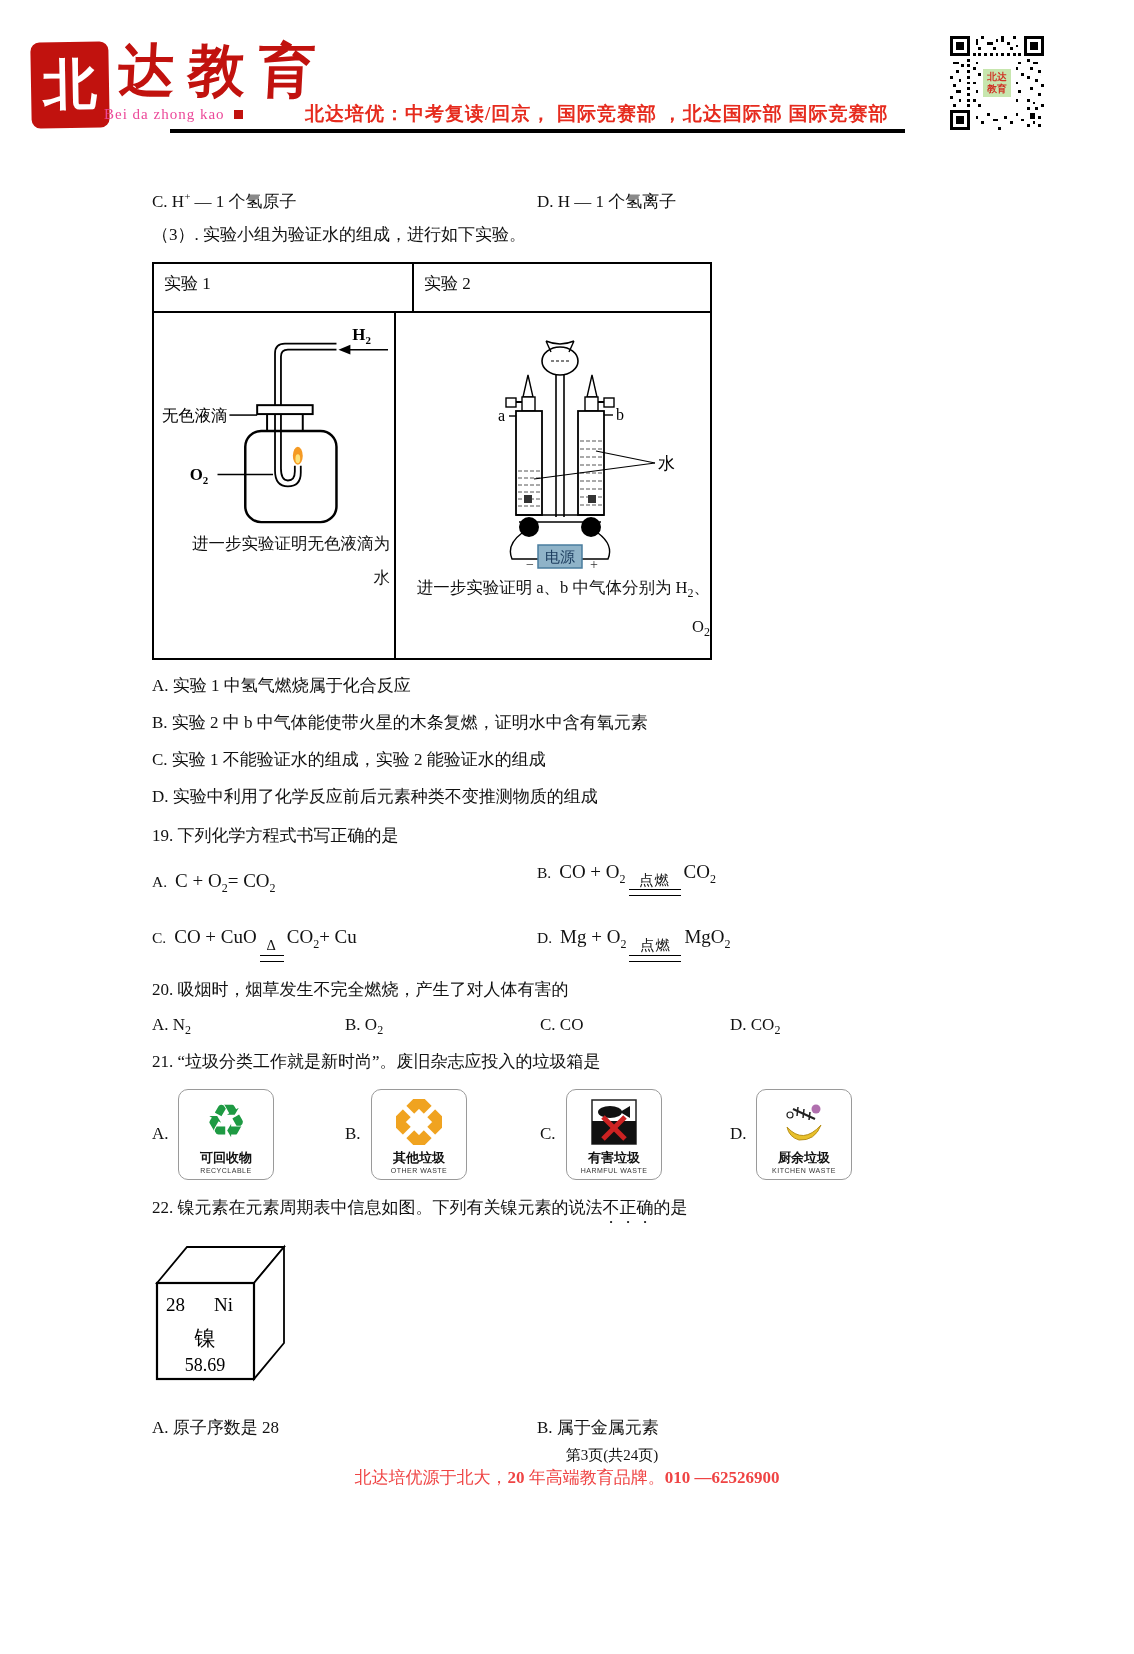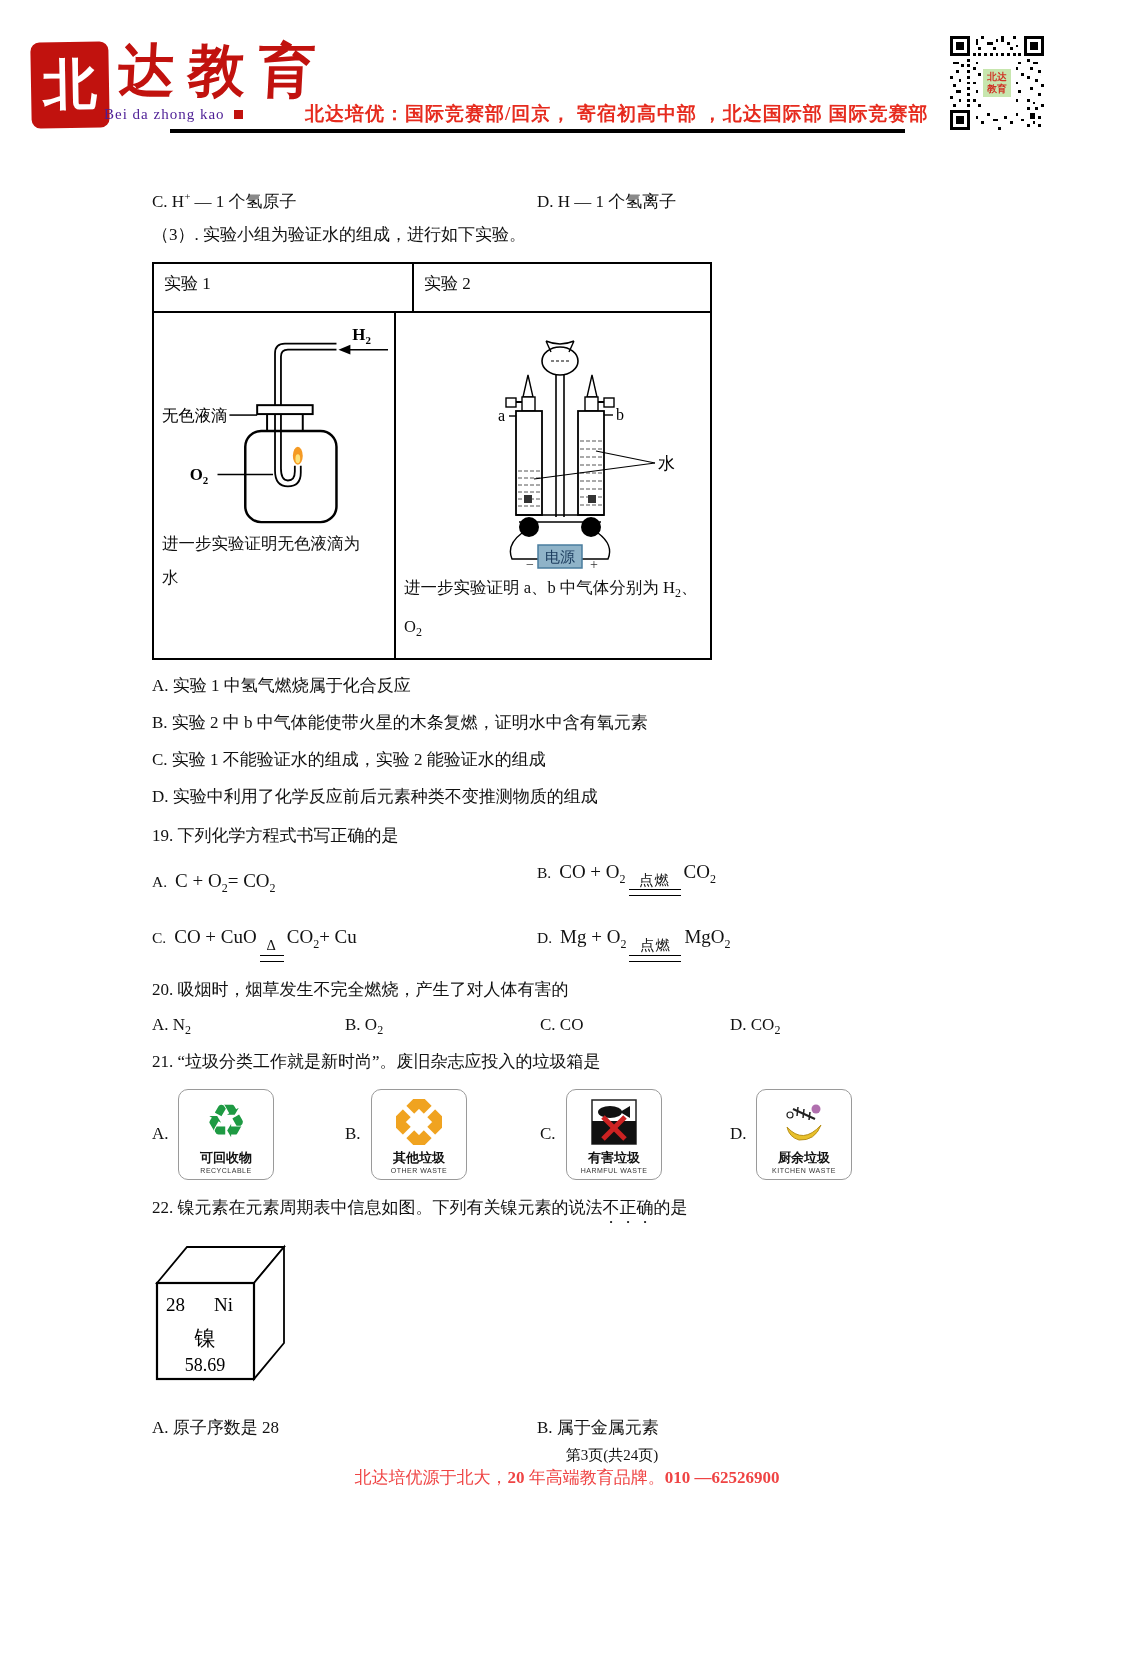--- a/index.html
+++ b/index.html
@@ -6,21 +6,21 @@
   .page{position:relative;width:1134px;height:1654px;margin:0 auto;background:#fff;
         font-family:"Liberation Serif","DejaVu Serif",serif;color:#111;overflow:hidden;}
 
   
   .seal{position:absolute;left:33px;top:44px;width:74px;height:82px;background:#c1120e;
         border-radius:7px;transform:rotate(-1deg);display:flex;align-items:center;justify-content:center;
         box-shadow:0 0 0 2px #c1120e;}
   .seal span{color:#fff;font-size:54px;font-weight:bold;line-height:1;}
   .brand-cn{position:absolute;left:118px;top:42px;font-size:57px;font-weight:bold;color:#c1120e;
         letter-spacing:13px;line-height:1;transform:skewX(-3deg);}
-  .brand-sub{position:absolute;left:104px;top:106px;font-size:15px;color:#4c1d95;letter-spacing:1px;}
+  .brand-sub{position:absolute;left:104px;top:106px;font-size:15px;color:#ec4899;letter-spacing:1px;}
   .red-sq{display:inline-block;width:9px;height:9px;background:#c1120e;margin-left:9px;}
   .tagline{position:absolute;left:305px;top:101px;font-size:19px;font-weight:bold;color:#e62b1e;letter-spacing:1px;}
   .header-rule{position:absolute;left:170px;top:129px;width:735px;height:4px;background:#000;}
   .qr{position:absolute;left:950px;top:36px;width:94px;height:94px;}
 
   
   .content{position:absolute;left:152px;top:190px;width:650px;font-size:17px;}
   .two-col{display:flex;}
   .tc-left{width:385px;flex:none;}
   .tc-right{flex:1;}
@@ -28,21 +28,21 @@
   .intro{margin-top:10px;}
 
   
   .qtable{margin-top:16px;width:556px;border:2.5px solid #000;}
   .thead{display:flex;border-bottom:2px solid #000;}
   .th1{width:240px;border-right:2px solid #000;padding:8px 8px 16px 10px;}
   .th2{flex:1;padding:8px 8px 16px 10px;}
   .tbody{display:flex;}
   .td1{width:240px;border-right:2px solid #000;padding:6px 4px 8px 8px;}
   .td2{flex:1;padding:6px 4px 8px 8px;}
-  .cap{font-size:16.5px;line-height:34px;white-space:nowrap;}
+  .cap{font-size:16.5px;line-height:34px;white-space:nowrap;text-align:right;}
   .diag{display:block;}
 
   .stem{margin-top:16px;}
   .opt{margin-top:14px;}
 
   
   .eqrow{display:flex;align-items:flex-end;justify-content:flex-end;}
   .eqrow1{margin-top:14px;}
   .eqrow2{margin-top:30px;}
   .elab{font-size:15.5px;margin-right:8px;}
@@ -84,21 +84,21 @@
 </head>
 <body>
 
 <div class="page">
 
   <div class="seal">
       <span>北</span>
     </div>
   <div class="brand-cn">达教育</div>
   <div class="brand-sub"><span>Bei da zhong kao</span><span class="red-sq"></span></div>
-  <div class="tagline">北达培优：国际竞赛部/回京，  寄宿初高中部 ，北达国际部 国际竞赛部</div>
+  <div class="tagline">北达培优：中考复读/回京，  国际竞赛部 ，北达国际部 国际竞赛部</div>
   <div class="header-rule"></div>
 
   <div class="qr">
     <svg width="94" height="94" viewBox="0 0 33 33" shape-rendering="crispEdges">
       <rect x="0" y="0" width="33" height="33" fill="#fff"></rect>
       <g fill="#000">
         <rect x="0" y="0" width="7" height="7"></rect>
           <rect x="26" y="0" width="7" height="7"></rect>
           <rect x="0" y="26" width="7" height="7"></rect>
       </g>

